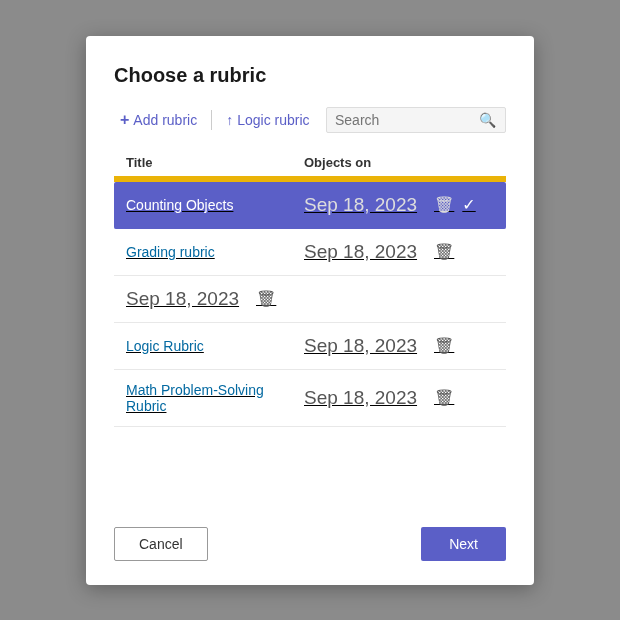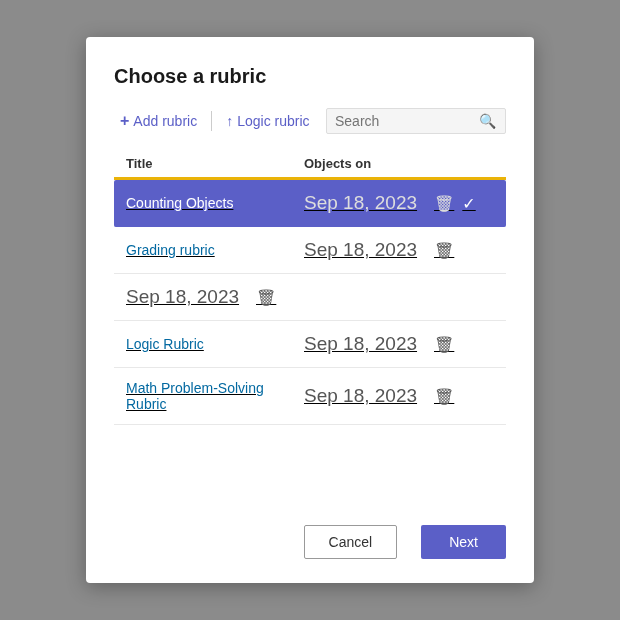--- a/index.html
+++ b/index.html
@@ -108,21 +108,21 @@
     .search-icon {
       color: #555;
       font-size: 14px;
       flex-shrink: 0;
     }
 
     .table-header {
       display: flex;
       align-items: center;
       padding: 6px 12px;
-      border-bottom: 3px solid #eab308;
+      border-bottom: 6px solid #eab308;
       color: #333;
       font-weight: 600;
       font-size: 13px;
     }
 
     .col-title { flex: 1; }
     .col-created { width: 130px; }
     .col-actions { width: 60px; }
 
     .table-row {
@@ -183,21 +183,21 @@
       font-size: 16px;
       color: #fff;
     }
 
     .empty-area {
       height: 80px;
     }
 
     .modal-footer {
       display: flex;
-      justify-content: flex-end;
+      justify-content: space-between;
       gap: 24px;
       margin-top: 20px;
     }
 
     .cancel-btn {
       padding: 8px 24px;
       border: 1px solid #999;
       background: #fff;
       color: #333;
       border-radius: 2px;

